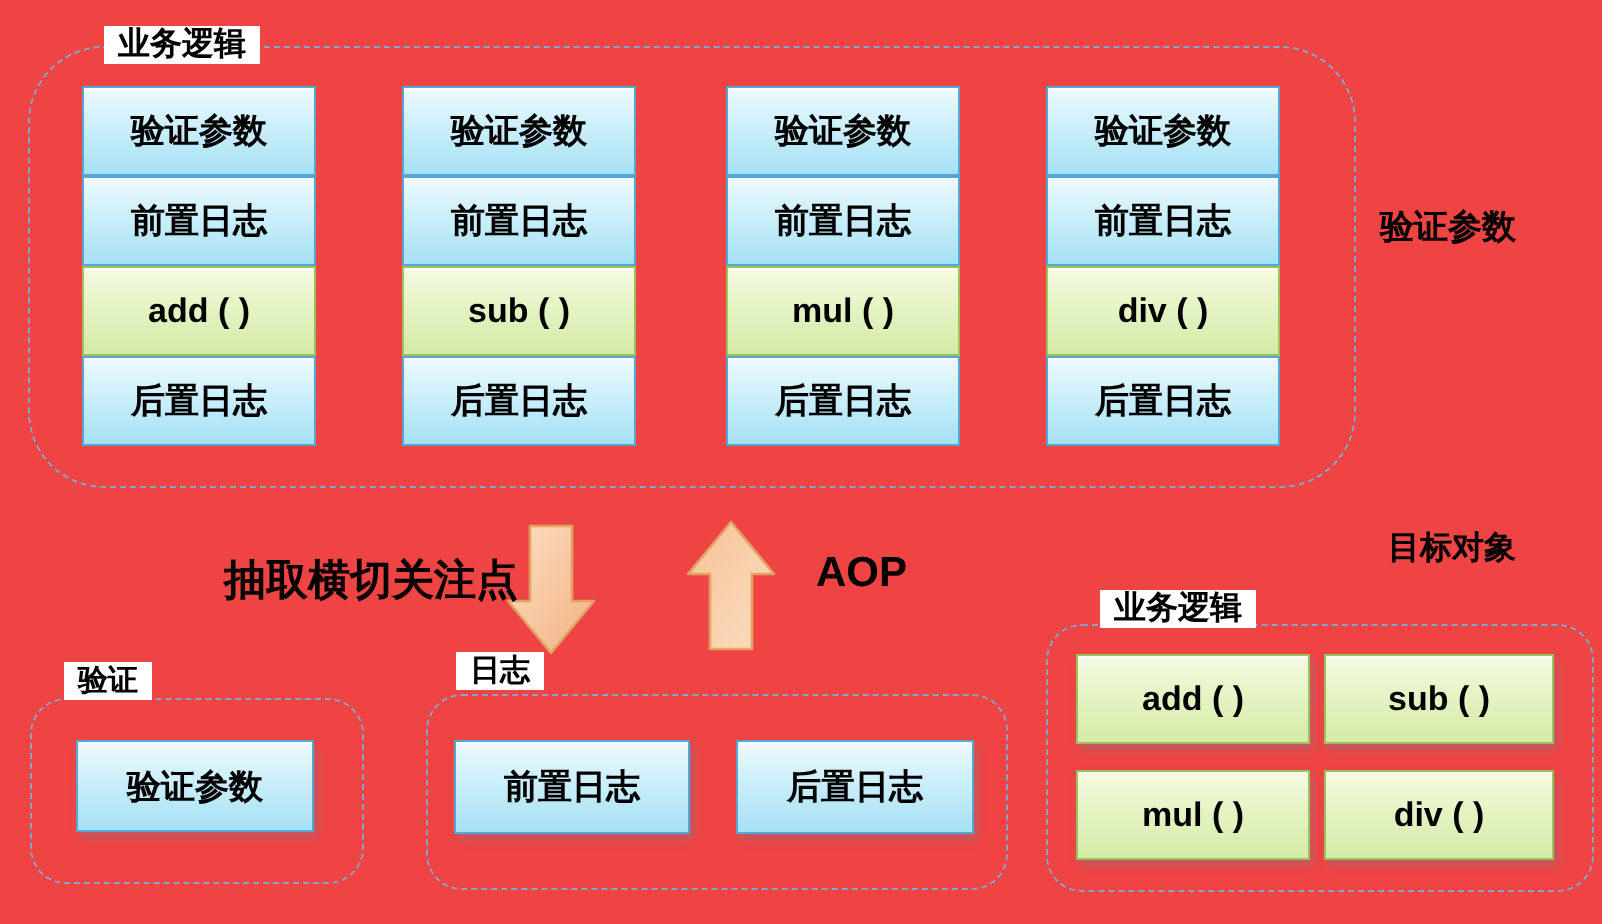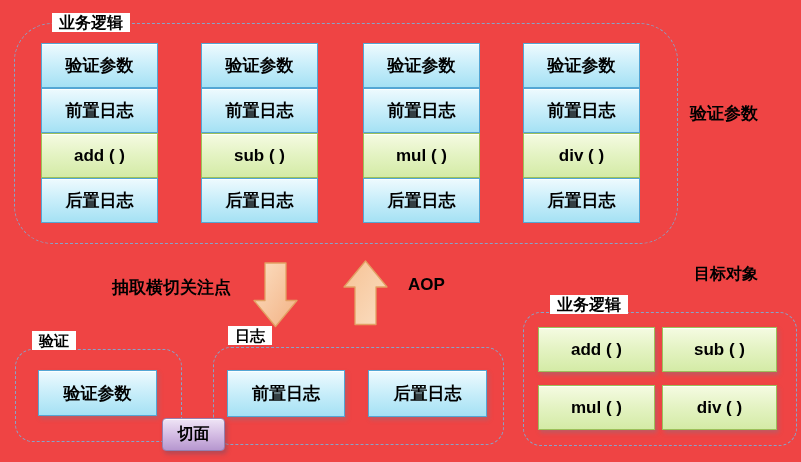--- a/index.html
+++ b/index.html
@@ -11,21 +11,21 @@
     position:absolute;border:1.6px dashed #87a3c8;background:transparent;z-index:1;
   }
   .grouptitle{
     position:absolute;z-index:3;background:#ffffff;padding:0 7px;
     font-weight:bold;font-size:16px;line-height:19px;color:#000;white-space:nowrap;
   }
   .sidelabel{
     position:absolute;z-index:3;font-weight:bold;font-size:17px;color:#000;white-space:nowrap;
   }
   .freelabel{
-    position:absolute;z-index:3;font-weight:bold;font-size:17px;color:#000;white-space:nowrap;
+    position:absolute;z-index:3;font-weight:bold;font-size:21px;color:#000;white-space:nowrap;
   }
   .col{position:absolute;z-index:2;width:117px;top:43px;}
   .box{
     box-sizing:border-box;display:flex;align-items:center;justify-content:center;
     font-weight:bold;font-size:17px;color:#000;z-index:2;white-space:nowrap;
   }
   .cell{width:117px;height:45px;}
   .blue{
     border:1px solid #54a6d4;
     background:linear-gradient(180deg,#eefafe 0%,#c9eefa 48%,#a5e1f4 100%);
@@ -109,21 +109,20 @@
 
   <div class="dashed" style="left:15px;top:349px;width:165px;height:91px;border-radius:18px;"></div>
   <div class="grouptitle" style="left:32px;top:331px;font-size:15px;">验证</div>
   <div class="box blue loose" style="left:38px;top:370px;width:119px;height:46px;">验证参数</div>
 
   <div class="dashed" style="left:213px;top:347px;width:289px;height:96px;border-radius:18px;"></div>
   <div class="grouptitle" style="left:228px;top:326px;font-size:15px;">日志</div>
   <div class="box blue loose" style="left:227px;top:370px;width:118px;height:47px;">前置日志</div>
   <div class="box blue loose" style="left:368px;top:370px;width:119px;height:47px;">后置日志</div>
 
-  <div class="aspect">切面</div>
 
   <div class="sidelabel" style="left:694px;top:264px;font-size:16px;">目标对象</div>
   <div class="dashed" style="left:523px;top:312px;width:272px;height:132px;border-radius:18px;"></div>
   <div class="grouptitle" style="left:550px;top:295px;">业务逻辑</div>
   <div class="box green loose" style="left:538px;top:327px;width:117px;height:45px;">add (  )</div>
   <div class="box green loose" style="left:662px;top:327px;width:115px;height:45px;">sub (  )</div>
   <div class="box green loose" style="left:538px;top:385px;width:117px;height:45px;">mul (  )</div>
   <div class="box green loose" style="left:662px;top:385px;width:115px;height:45px;">div (  )</div>
 
 </div>

